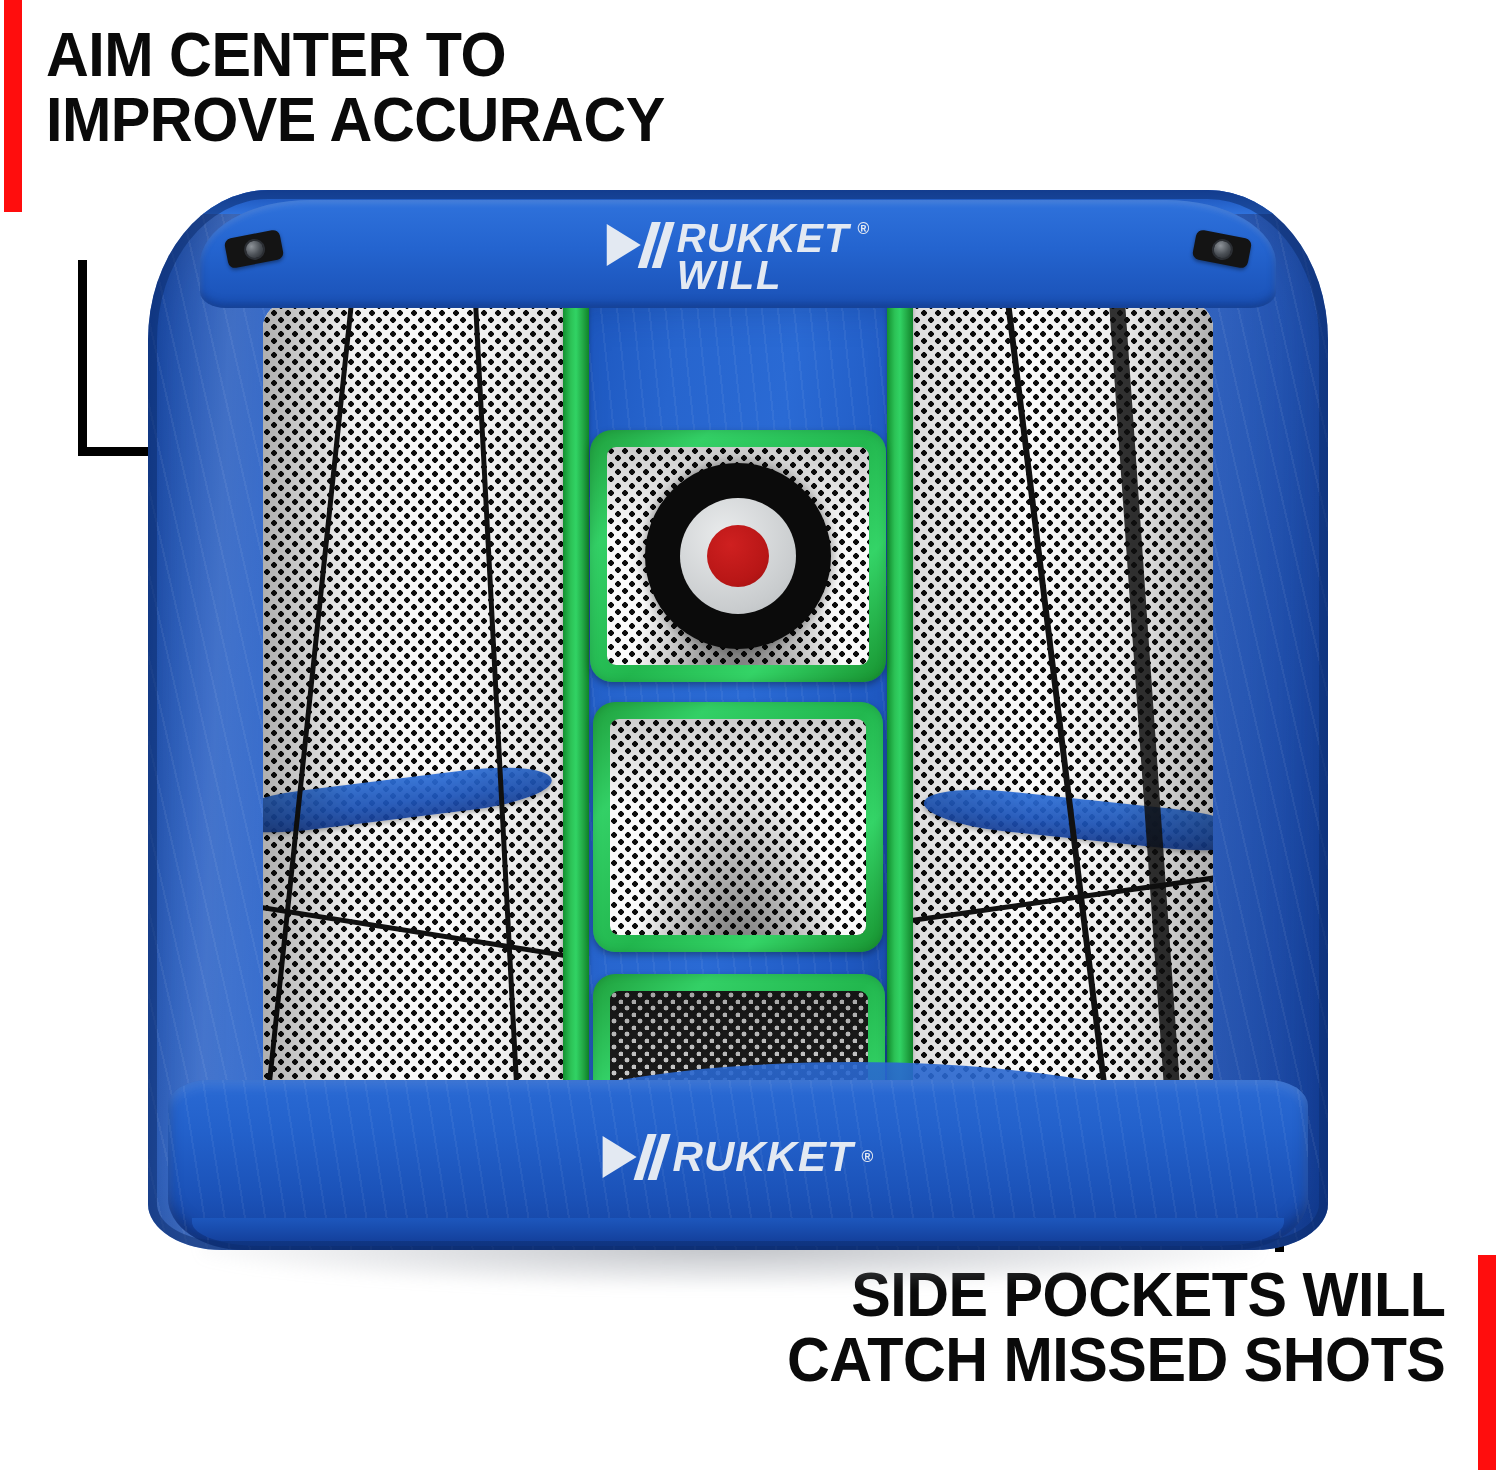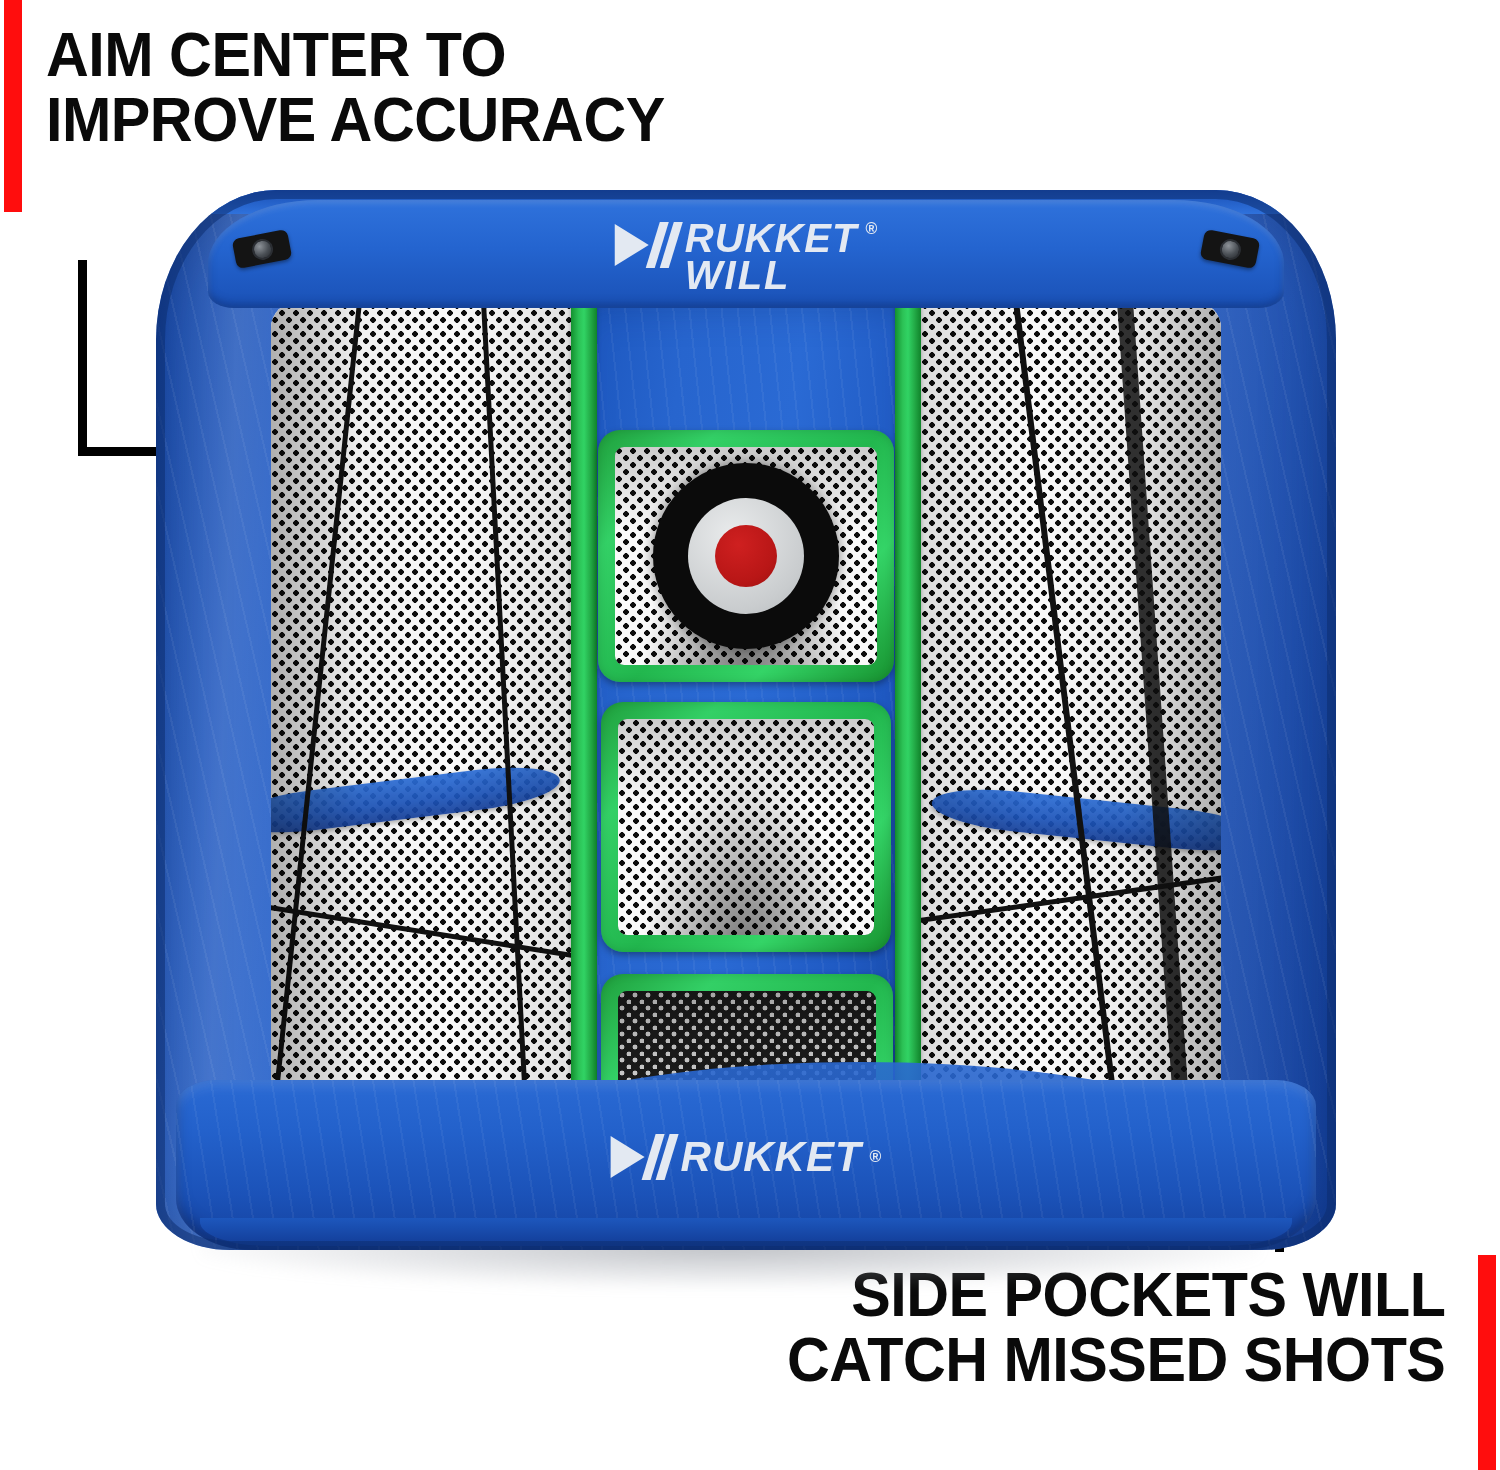--- a/index.html
+++ b/index.html
@@ -85,21 +85,21 @@
     background: radial-gradient(ellipse at 50% 40%,
                 rgba(120,125,135,0.48) 0%,
                 rgba(150,155,165,0.26) 45%,
                 rgba(255,255,255,0) 75%);
     filter: blur(6px);
   }
 
   
   .shell {
     position: absolute;
-    left: 16px; top: 0; width: 1180px; height: 1060px;
+    left: 8px; top: 0; width: 1180px; height: 1060px;
     background: linear-gradient(100deg,
         #1447a8 0%, #1e58c2 12%, #2a68d2 30%,
         #235fc9 55%, #1a51b8 78%, #123f9c 100%);
     border-radius: 120px 120px 74px 74px / 150px 150px 46px 46px;
     box-shadow: inset 0 0 70px rgba(8,30,85,0.45);
     overflow: hidden;
     padding-left: 24px;
   }
   .shell-sheen {
     position: absolute; inset: 0;

